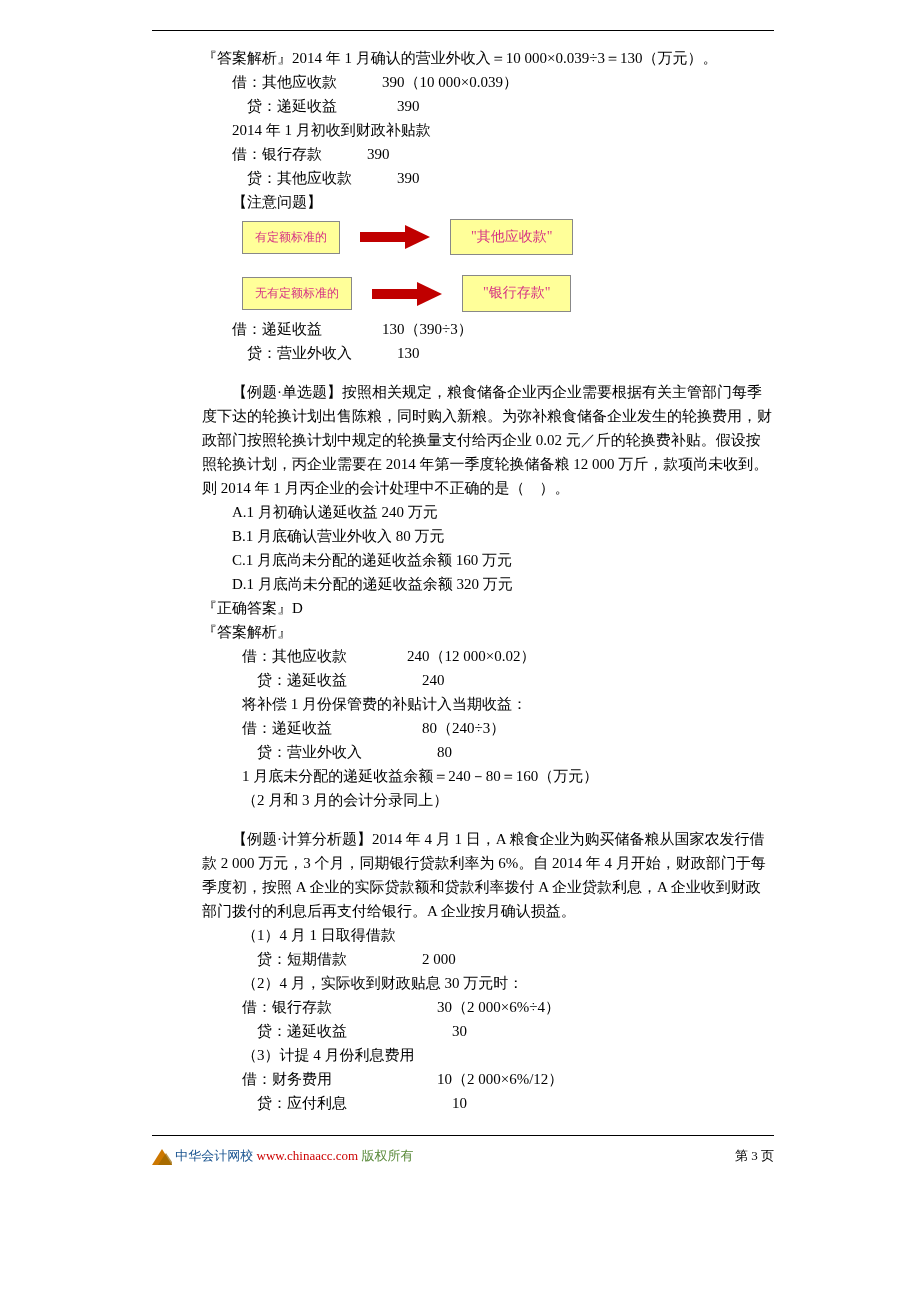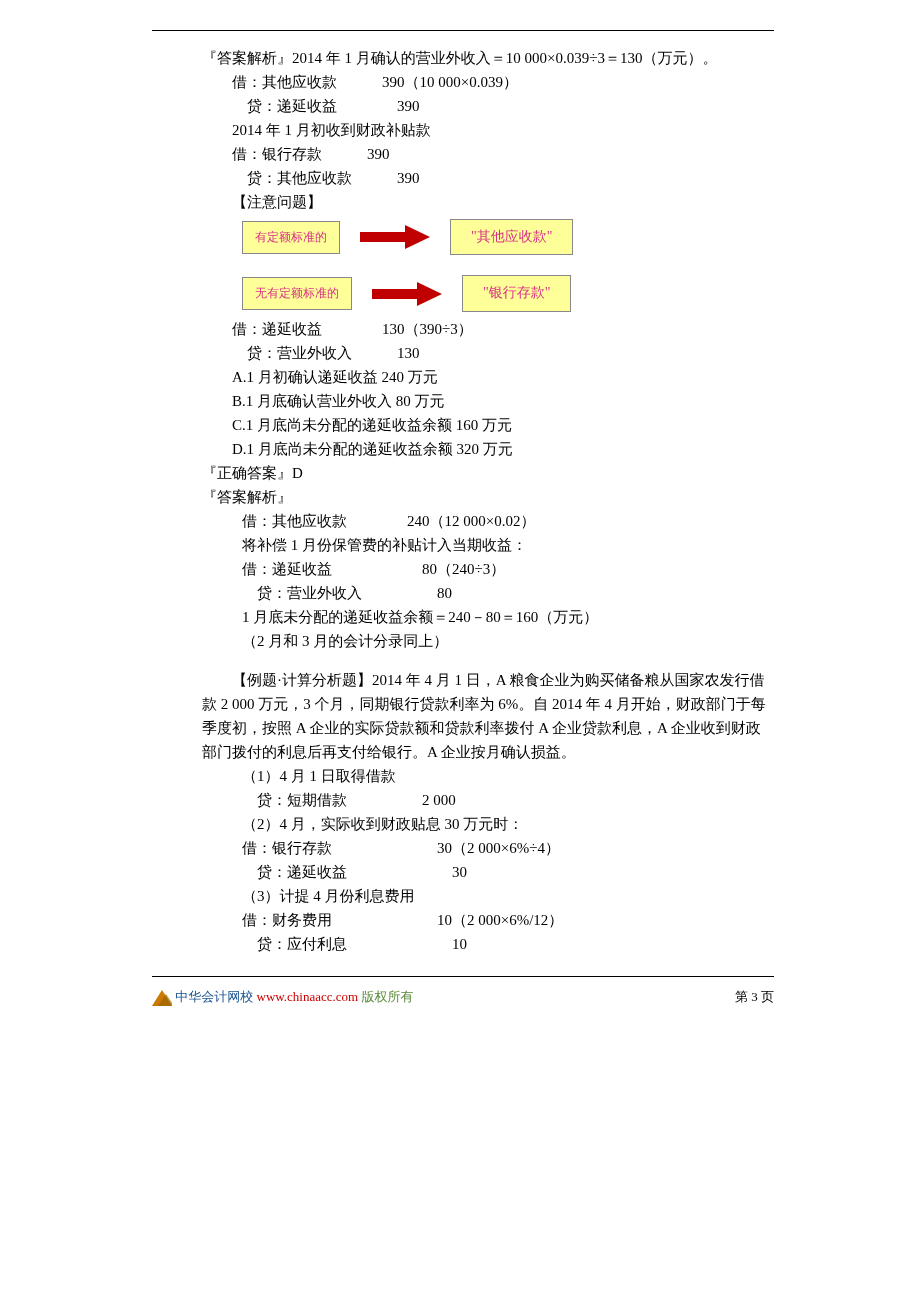--- a/index.html
+++ b/index.html
@@ -116,27 +116,29 @@
             <rect x="0" y="7" width="45" height="10" fill="#c00000"></rect>
             <polygon points="45,0 45,24 70,12" fill="#c00000"></polygon>
           </svg>
       </span>
       <span class="highlight-box2">"银行存款"</span>
     </div>
 
     <div class="indent1">借：递延收益　　　　130（390÷3）</div>
     <div class="indent1">　贷：营业外收入　　　130</div>
 
+    <div class="para" style="text-indent:2em;">【例题·单选题】按照相关规定，粮食储备企业丙企业需要根据有关主管部门每季度下达的轮换计划出售陈粮，同时购入新粮。为弥补粮食储备企业发生的轮换费用，财政部门按照轮换计划中规定的轮换量支付给丙企业 0.02 元／斤的轮换费补贴。假设按照轮换计划，丙企业需要在 2014 年第一季度轮换储备粮 12 000 万斤，款项尚未收到。则 2014 年 1 月丙企业的会计处理中不正确的是（　）。</div>
     <div class="indent1">A.1 月初确认递延收益 240 万元</div>
     <div class="indent1">B.1 月底确认营业外收入 80 万元</div>
     <div class="indent1">C.1 月底尚未分配的递延收益余额 160 万元</div>
     <div class="indent1">D.1 月底尚未分配的递延收益余额 320 万元</div>
     <div>『正确答案』D</div>
     <div>『答案解析』</div>
     <div class="indent2">借：其他应收款　　　　240（12 000×0.02）</div>
+    <div class="indent2">　贷：递延收益　　　　　240</div>
     <div class="indent2">将补偿 1 月份保管费的补贴计入当期收益：</div>
     <div class="indent2">借：递延收益　　　　　　80（240÷3）</div>
     <div class="indent2">　贷：营业外收入　　　　　80</div>
     <div class="indent2">1 月底未分配的递延收益余额＝240－80＝160（万元）</div>
     <div class="indent2">（2 月和 3 月的会计分录同上）</div>
 
     <div class="para" style="text-indent:2em;">【例题·计算分析题】2014 年 4 月 1 日，A 粮食企业为购买储备粮从国家农发行借款 2 000 万元，3 个月，同期银行贷款利率为 6%。自 2014 年 4 月开始，财政部门于每季度初，按照 A 企业的实际贷款额和贷款利率拨付 A 企业贷款利息，A 企业收到财政部门拨付的利息后再支付给银行。A 企业按月确认损益。</div>
     <div class="indent2">（1）4 月 1 日取得借款</div>
     <div class="indent2">　贷：短期借款　　　　　2 000</div>
     <div class="indent2">（2）4 月，实际收到财政贴息 30 万元时：</div>

